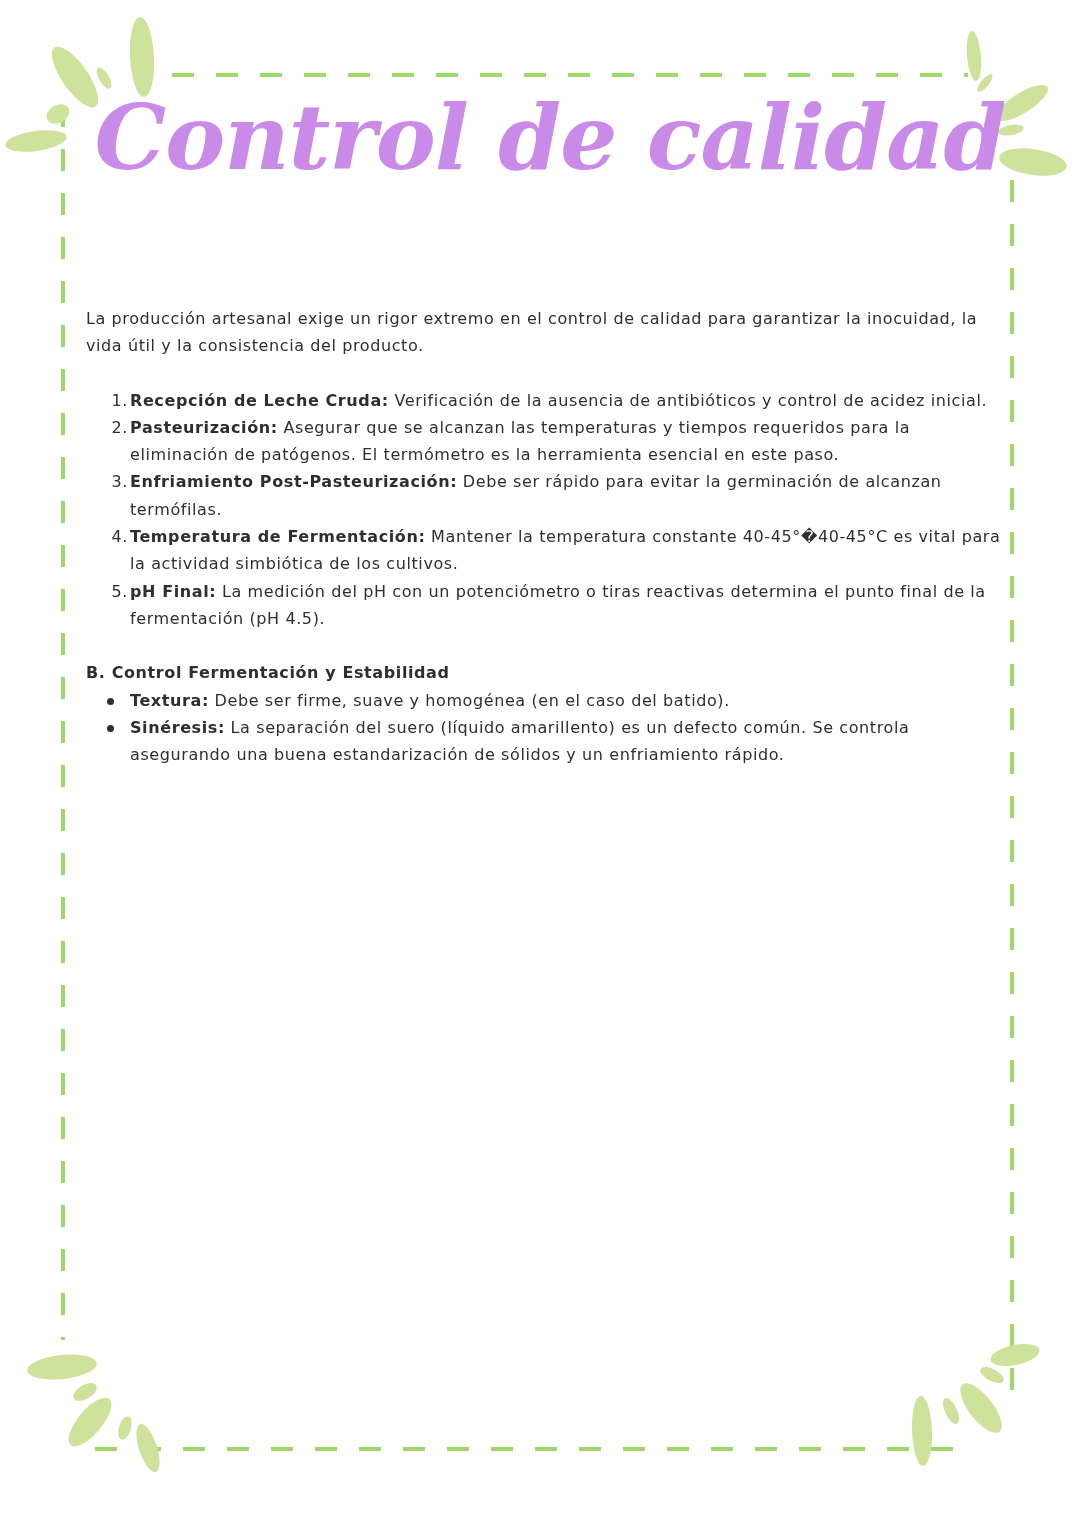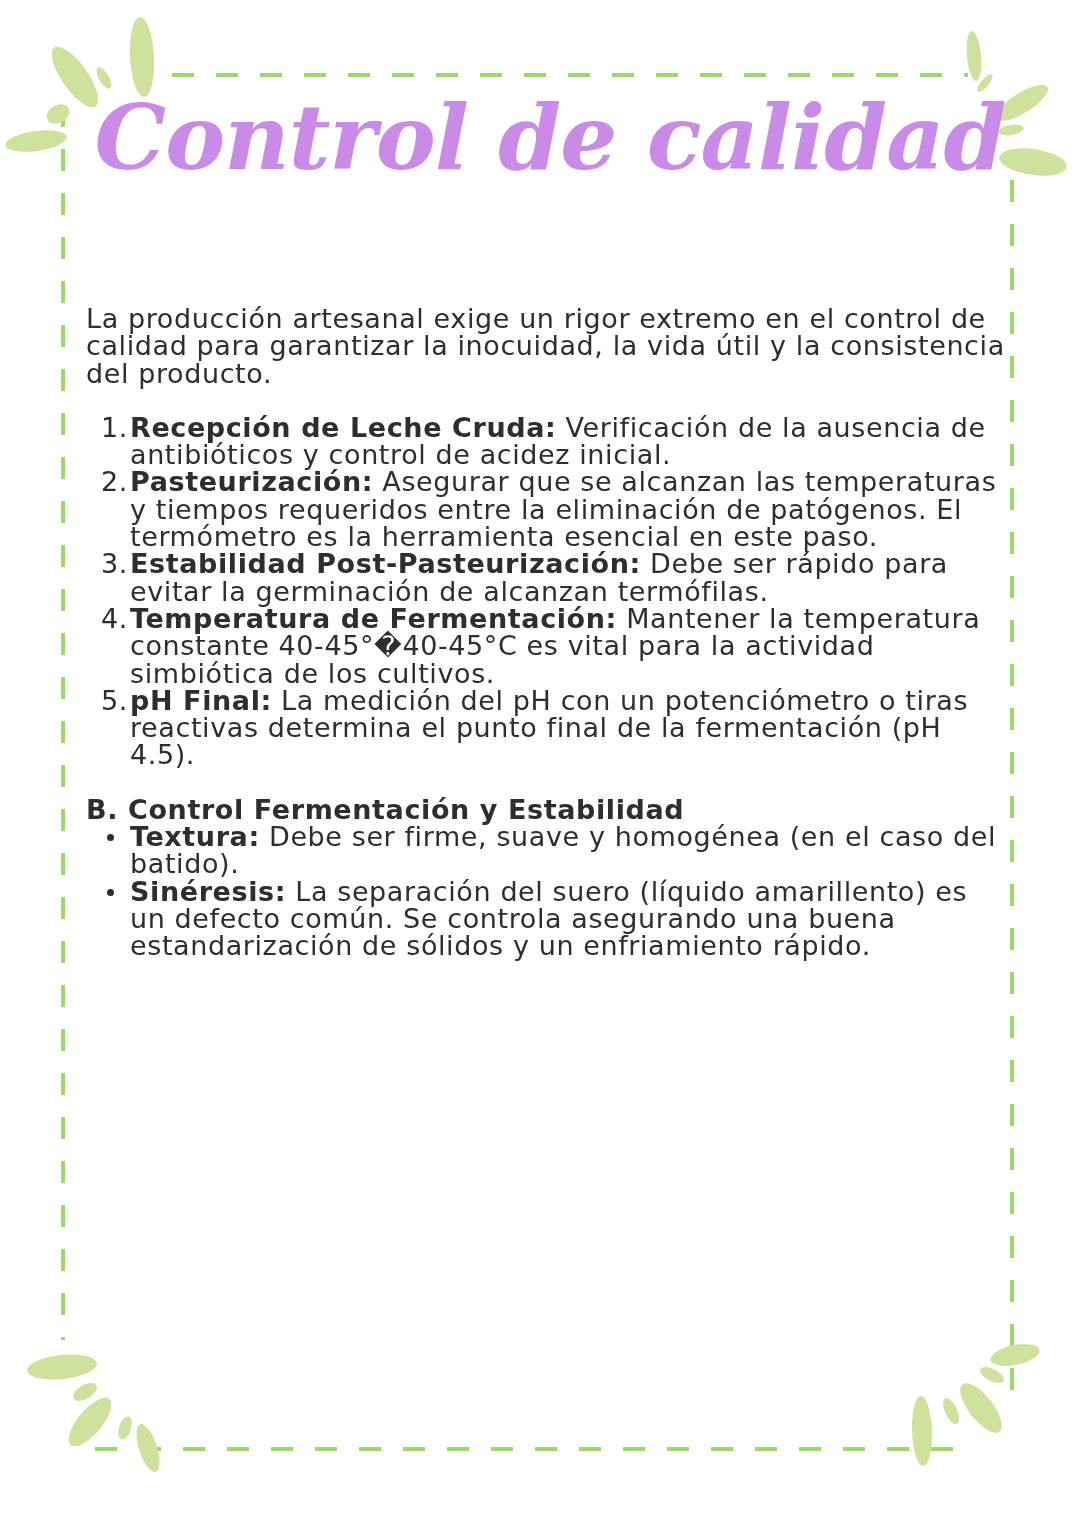--- a/index.html
+++ b/index.html
@@ -14,21 +14,21 @@
       color: #c98ae8;
       font-size: 90px; line-height: 90px;
       letter-spacing: -1px;
     }
     .title .l1 { display: block; padding-left: 20px; }
     .title .l2 { display: block; margin-top: -6px; padding-right: 60px; }
     .content {
       position: absolute; left: 86px; top: 305px; width: 920px;
       font-family: "DejaVu Sans", sans-serif;
       color: #2e2e2e;
-      font-size: 27px; line-height: 27.3px;
+      font-size: 16px; line-height: 27.3px;
       letter-spacing: 0.6px;
     }
     .content p { margin: 0; }
     .intro { margin-bottom: 27px !important; }
     .section-head { font-weight: bold; }
     .numlist { margin: 0; padding: 0; list-style: none; }
     .numlist li { position: relative; padding-left: 44px; }
     .numlist .num { position: absolute; left: 0; width: 44px; text-align: right; padding-right: 2px; box-sizing: border-box; }
     .bullist { margin: 0; padding: 0; list-style: none; }
     .bullist li { position: relative; padding-left: 44px; }
@@ -88,24 +88,24 @@
   </div>
 
   <div class="content">
     <p class="intro">La producción artesanal exige un rigor extremo en el control de calidad para garantizar la inocuidad, la vida útil y la consistencia del producto.</p>
 
     <ol class="numlist">
       <li>
         <span class="num">1.</span><b>Recepción de Leche Cruda:</b><span> Verificación de la ausencia de antibióticos y control de acidez inicial.</span>
       </li>
       <li>
-        <span class="num">2.</span><b>Pasteurización:</b><span> Asegurar que se alcanzan las temperaturas y tiempos requeridos entre la eliminación de patógenos. El termómetro es la herramienta esencial en este paso.</span>
+        <span class="num">2.</span><b>Pasteurización:</b><span> Asegurar que se alcanzan las temperaturas y tiempos requeridos para la eliminación de patógenos. El termómetro es la herramienta esencial en este paso.</span>
       </li>
       <li>
-        <span class="num">3.</span><b>Estabilidad Post-Pasteurización:</b><span> Debe ser rápido para evitar la germinación de alcanzan termófilas.</span>
+        <span class="num">3.</span><b>Enfriamiento Post-Pasteurización:</b><span> Debe ser rápido para evitar la germinación de alcanzan termófilas.</span>
       </li>
       <li>
         <span class="num">4.</span><b>Temperatura de Fermentación:</b><span> Mantener la temperatura constante 40-45°�40-45°C es vital para la actividad simbiótica de los cultivos.</span>
       </li>
       <li>
         <span class="num">5.</span><b>pH Final:</b><span> La medición del pH con un potenciómetro o tiras reactivas determina el punto final de la fermentación (pH 4.5).</span>
       </li>
     </ol>
 
     <div class="spacer"></div>

